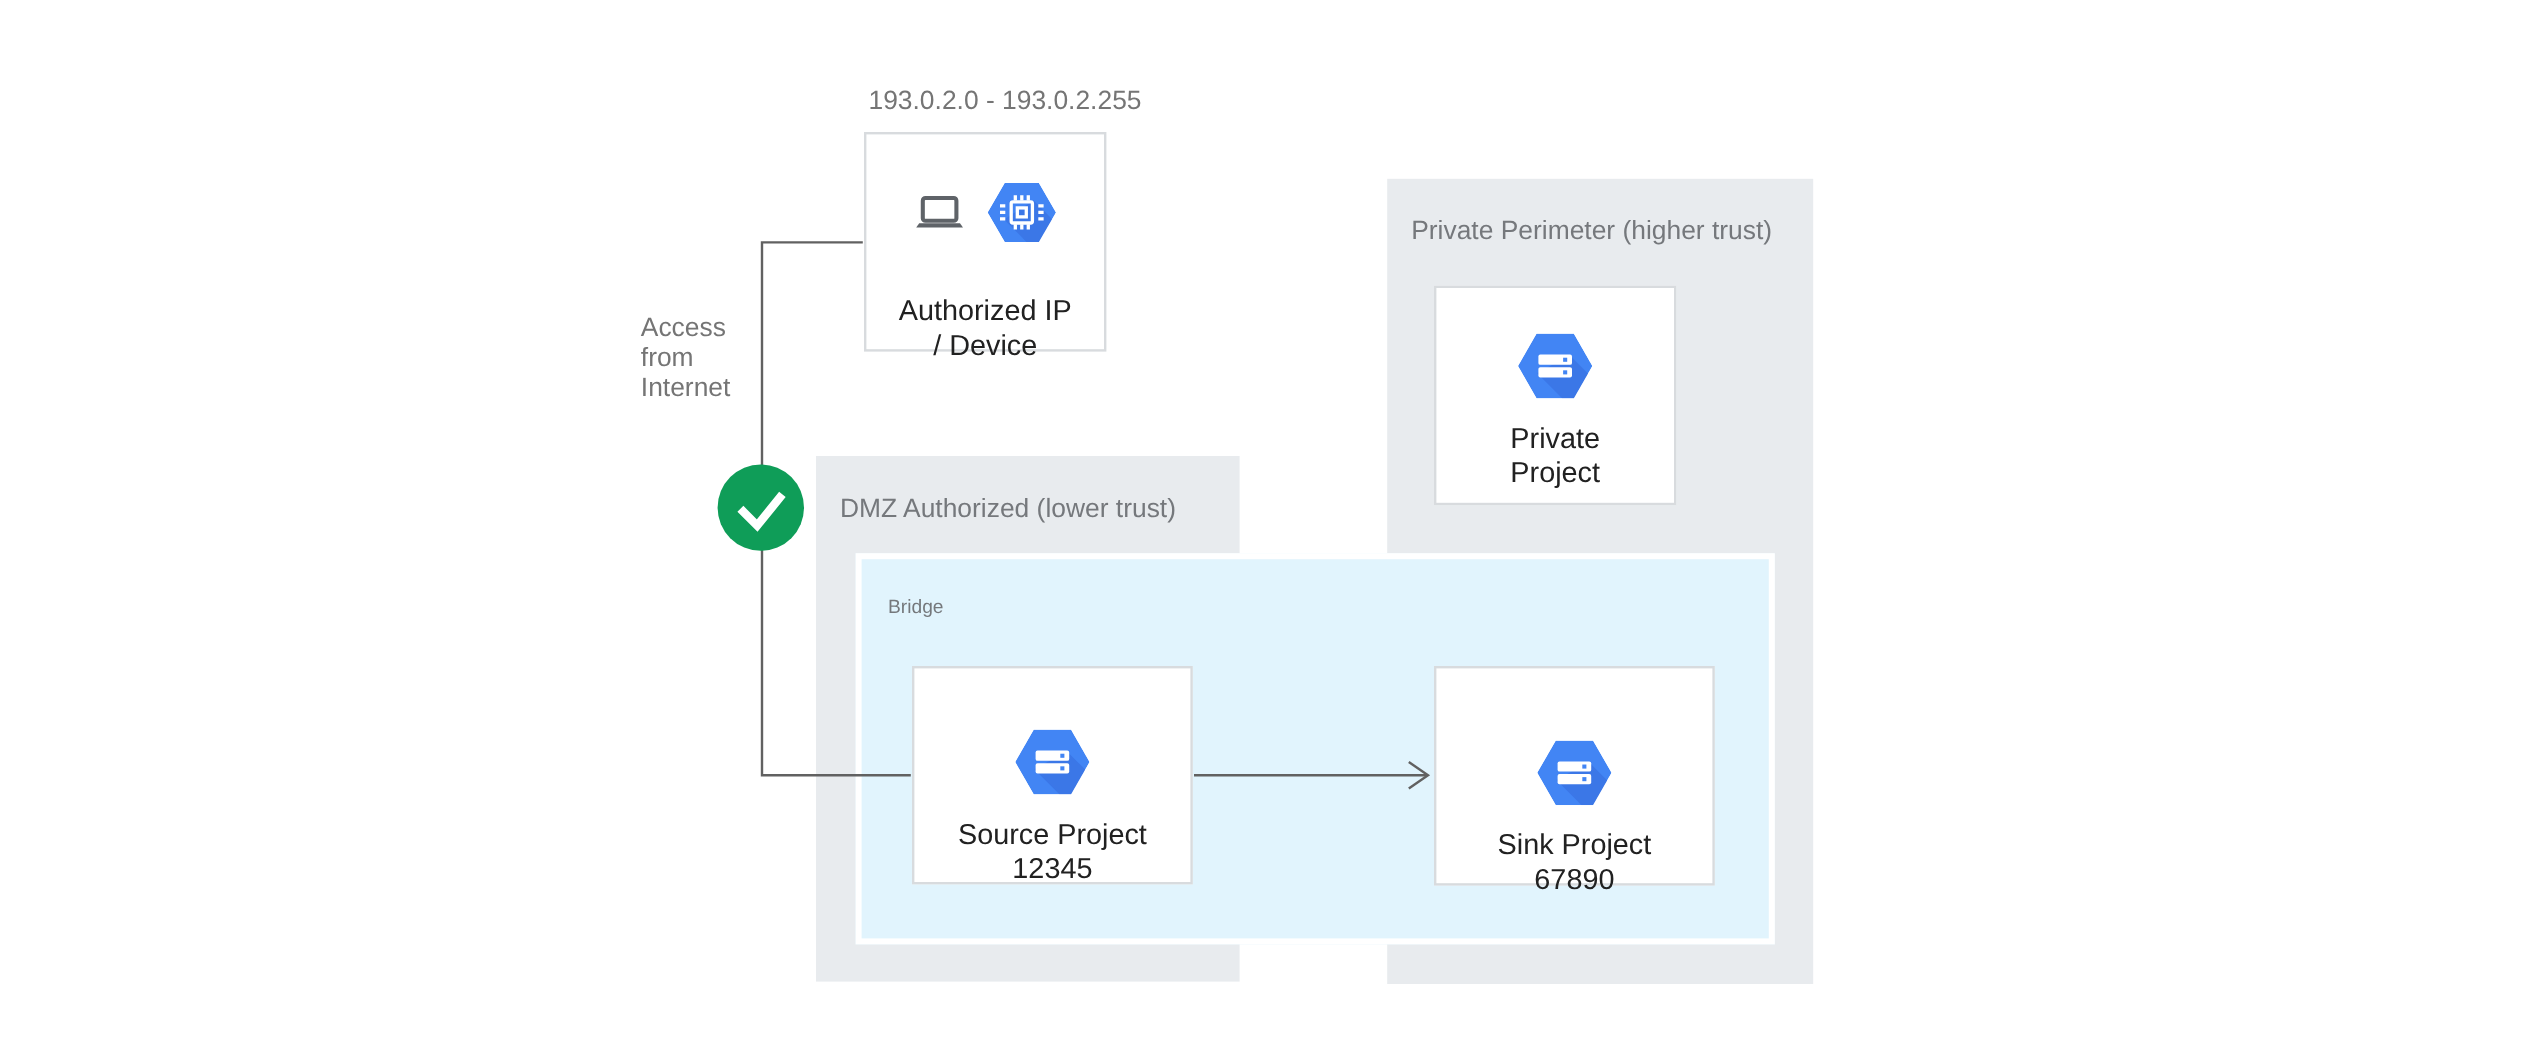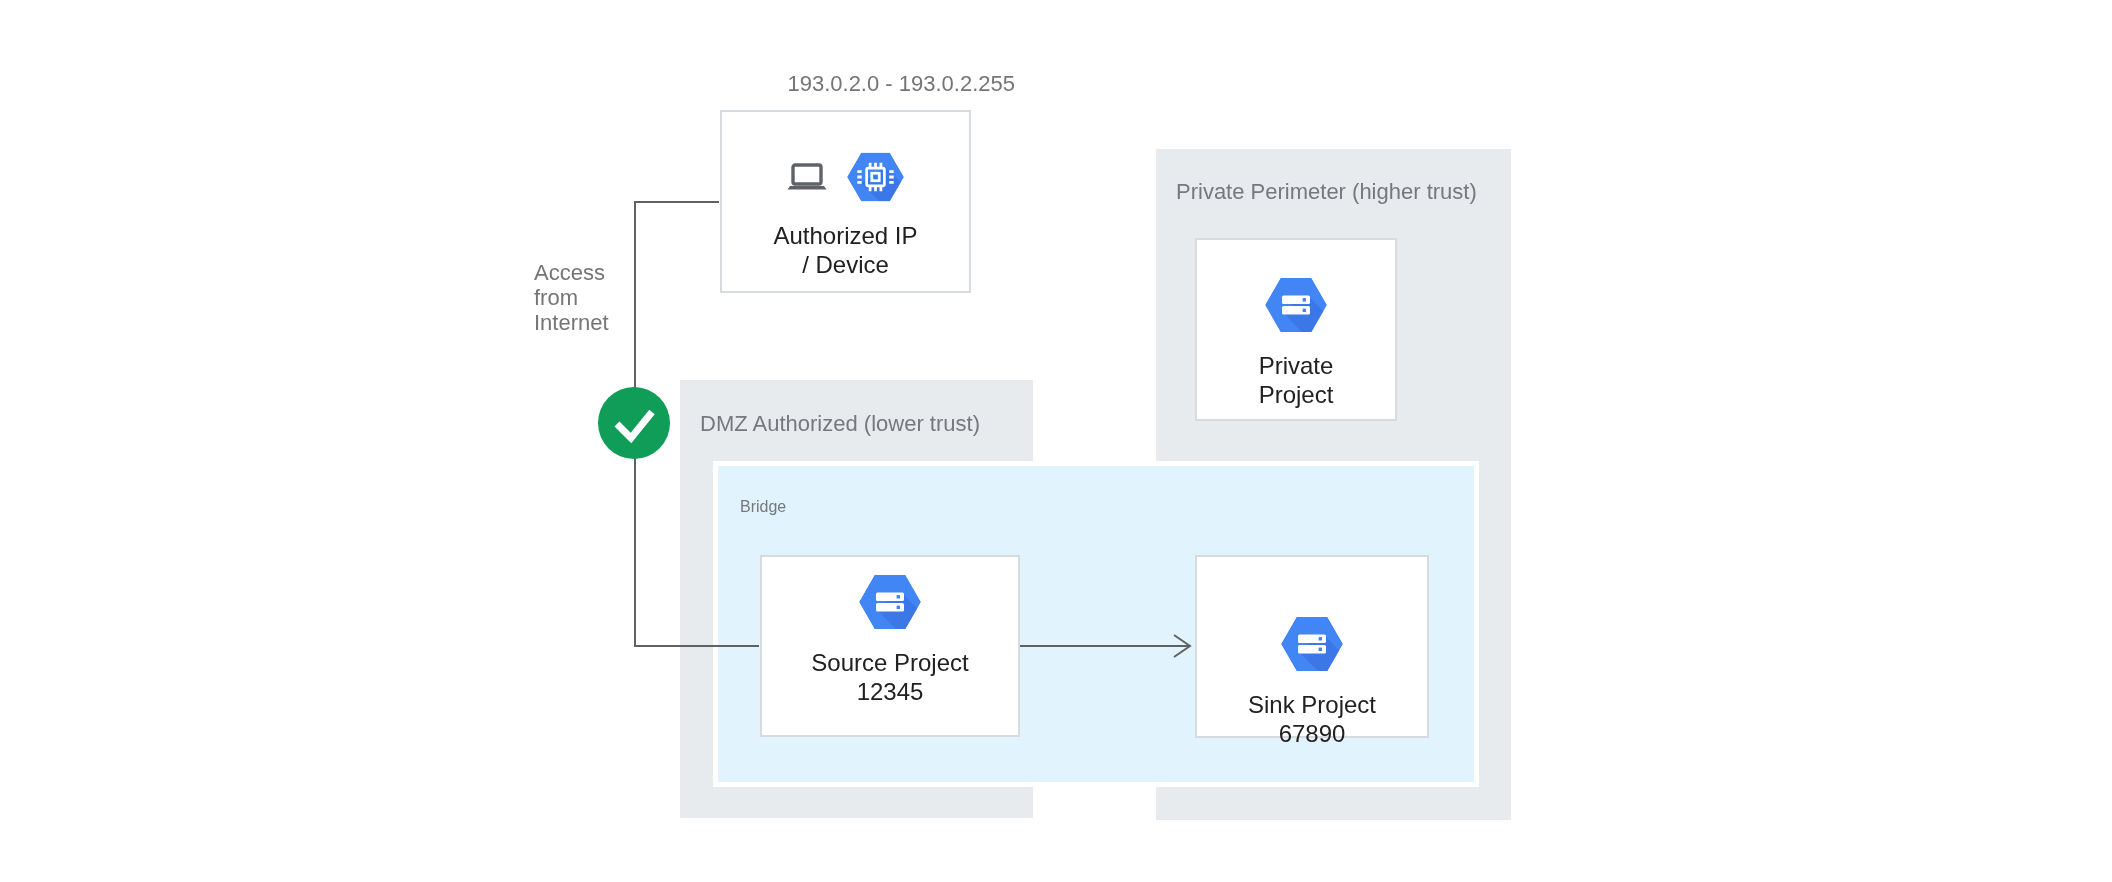--- a/index.html
+++ b/index.html
@@ -44,38 +44,38 @@
   
   .node {
     position:absolute;
     background: var(--node-bg);
     border: 2px solid var(--node-border);
     box-sizing: border-box;
     display:flex;
     flex-direction: column;
     align-items: center;
   }
-  .node-authorized { left:720px; top:110px; width:251px; height:183px; padding-top:40px; }
-  .node-source     { left:760px; top:555px; width:260px; height:182px; padding-top:18px; }
+  .node-authorized { left:720px; top:110px; width:202px; height:183px; padding-top:40px;gap:24px; }
+  .node-source     { left:760px; top:555px; width:234px; height:182px; padding-top:51px; }
   .node-sink       { left:1195px; top:555px; width:234px; height:183px; padding-top:60px; }
   .node-private    { left:1195px; top:238px; width:202px; height:183px; padding-top:38px; }
 
   .icon-row { display:flex; align-items:center; justify-content:center; gap:20px; }
   .node-label {
     margin-top: 19px;
     text-align:center;
     font-size: 24px;
     line-height: 29px;
     color: var(--node-text);
   }
 
   
   .ip-range {
     left:660px; top:71px; width:355px;
-    text-align:right;
+    text-align:center;
     font-size:22px;
     color: var(--label-gray-2);
   }
   .access-label {
     left:534px; top:260px; width:105px;
     text-align:left;
     font-size:22px;
     line-height:25px;
     color: var(--label-gray-2);
   }

